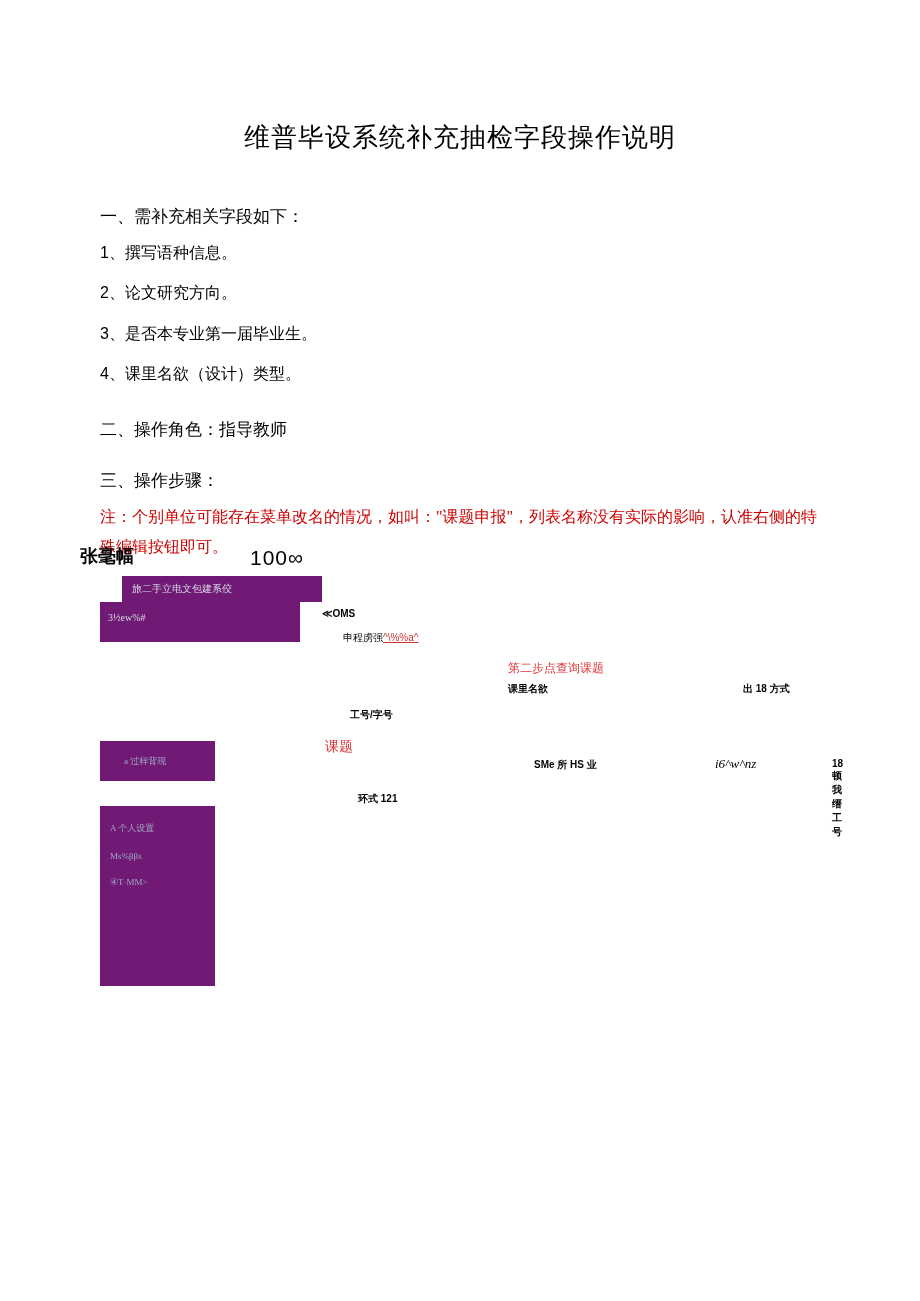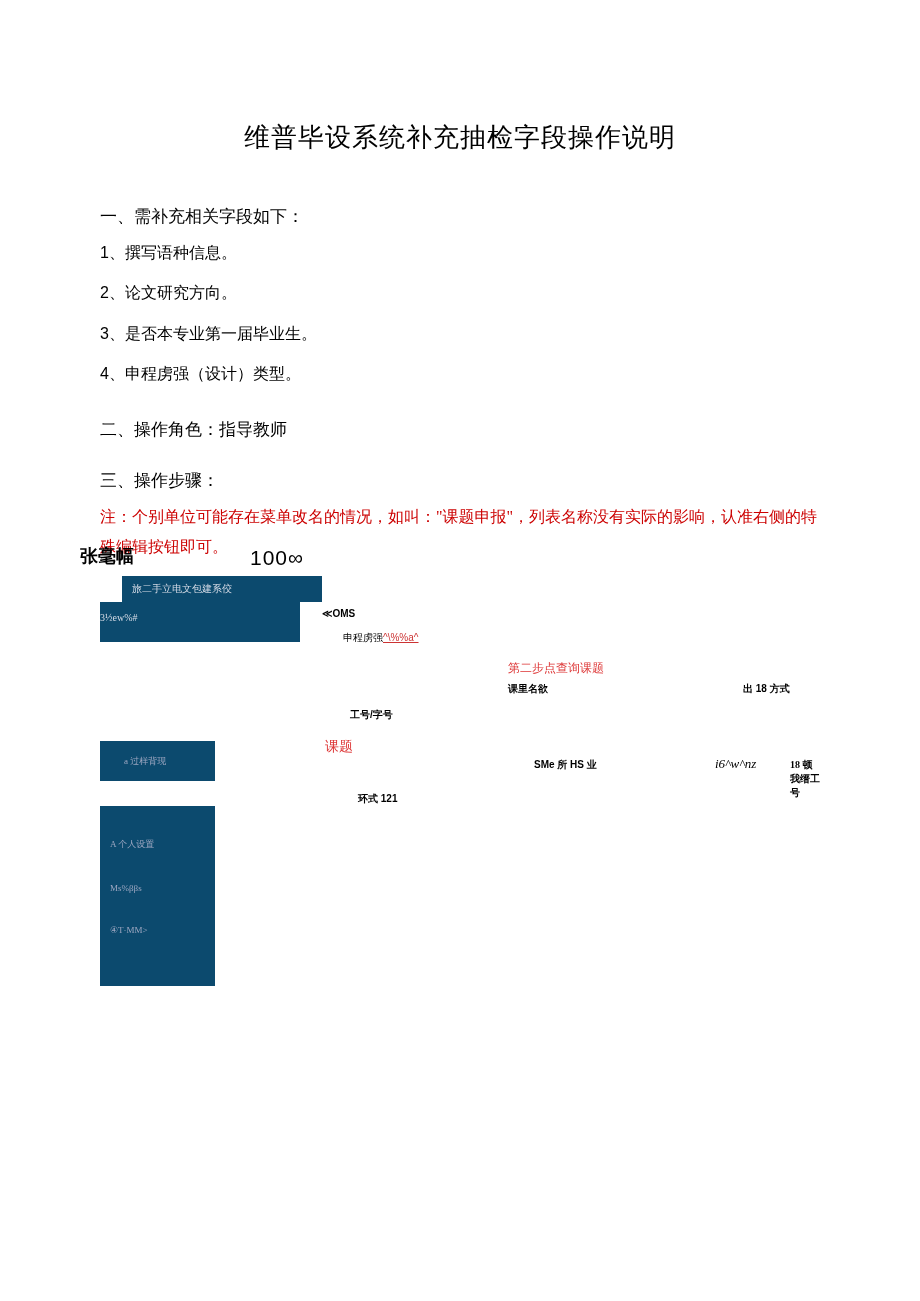--- a/index.html
+++ b/index.html
@@ -61,28 +61,28 @@
       letter-spacing: 1px;
     }
     .mixed-area {
       position: relative;
       height: 430px;
       margin-top: 6px;
       font-size: 11px;
     }
     .darkbox {
       position: absolute;
-      background: #0c4a6e;
+      background: #701a75;
       color: #d8dde8;
     }
     .db1 { left: 22px; top: 0; width: 200px; height: 26px; padding: 6px 10px; font-size: 10px; }
-    .db2 { left: 0; top: 26px; width: 200px; height: 40px; padding: 10px 0; font-size: 10px; }
+    .db2 { left: 0; top: 26px; width: 200px; height: 40px; padding: 10px 8px; font-size: 10px; }
     .db3 { left: 0; top: 165px; width: 115px; height: 40px; padding: 14px 24px; font-size: 9px; color: #9fa8c2; }
     .db4 { left: 0; top: 230px; width: 115px; height: 180px; }
-    .db4 div { padding: 32px 10px 0 10px; font-size: 9px; color: #9fa8c2; }
+    .db4 div { padding: 16px 10px 0 10px; font-size: 9px; color: #9fa8c2; }
     .oms {
       position: absolute;
       left: 222px;
       top: 32px;
       font-family: "SimHei", sans-serif;
       font-weight: bold;
       font-size: 10px;
     }
     .linky {
       position: absolute;
@@ -131,23 +131,23 @@
     .italic {
       position: absolute;
       left: 615px;
       top: 180px;
       font-style: italic;
       font-family: "Times New Roman", serif;
       font-size: 13px;
     }
     .tailnum {
       position: absolute;
-      left: 690px;
+      left: 732px;
       top: 182px;
-      font-family: Liberation Serif, serif;
+      font-family: Liberation Sans, sans-serif;
       font-weight: bold;
       font-size: 10px;
     }
     .huanshi {
       position: absolute;
       left: 258px;
       top: 216px;
       font-family: "SimHei", sans-serif;
       font-weight: bold;
       font-size: 10px;
@@ -155,21 +155,21 @@
   </style>
 </head>
 <body>
 
 <h1 class="title">维普毕设系统补充抽检字段操作说明</h1>
 
 <div class="section-head">一、需补充相关字段如下：</div>
 <p class="list-item"><span class="num">1</span><span>、撰写语种信息。</span></p>
 <p class="list-item"><span class="num">2</span><span>、论文研究方向。</span></p>
 <p class="list-item"><span class="num">3</span><span>、是否本专业第一届毕业生。</span></p>
-<p class="list-item"><span class="num">4</span><span>、申程虏强（设计）类型。</span></p>
+<p class="list-item"><span class="num">4</span><span>、课里名欲（设计）类型。</span></p>
 
 <div class="section-head">二、操作角色：指导教师</div>
 
 <div class="section-head">三、操作步骤：</div>
 <p class="note">注：个别单位可能存在菜单改名的情况，如叫："课题申报"，列表名称没有实际的影响，认准右侧的特殊编辑按钮即可。</p>
 
 <div class="overlap-row">
   <span class="bold-name">张毫幅</span>
   <span class="percent">100∞</span>
 </div>

